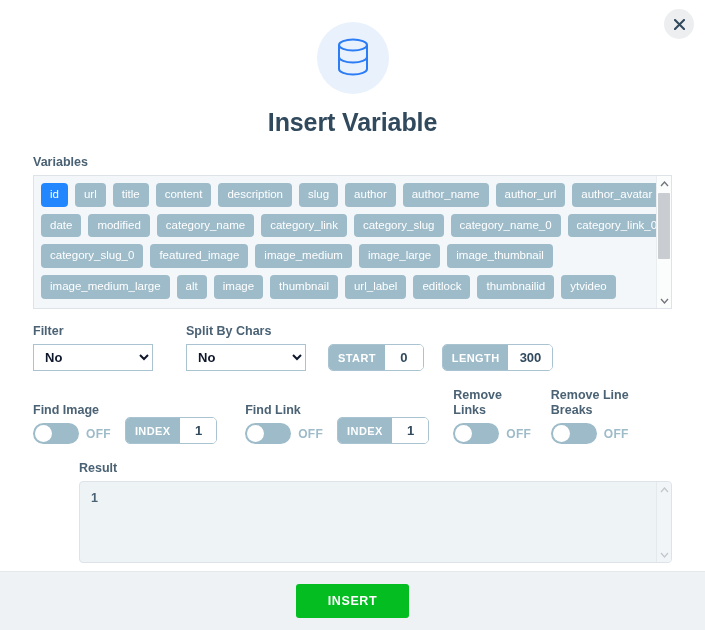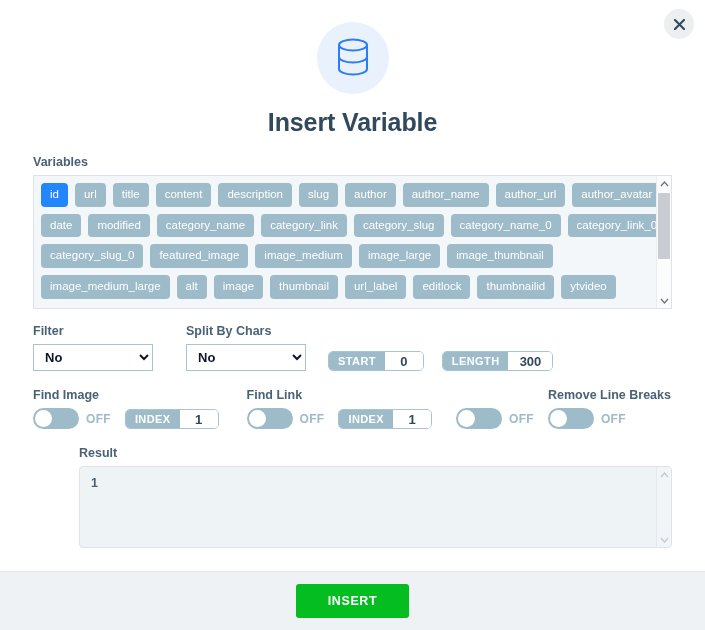--- a/index.html
+++ b/index.html
@@ -150,21 +150,21 @@
     background: #ffffff;
   }
 
   
   .pill {
     display: flex;
     align-items: stretch;
     border: 1px solid #a9c3d0;
     border-radius: 5px;
     overflow: hidden;
-    height: 20px;
+    height: 27px;
     background: #ffffff;
   }
   .pill-tag {
     background: #9dbbc9;
     color: #ffffff;
     font-size: 11px;
     font-weight: bold;
     letter-spacing: 0.4px;
     display: flex; align-items: center;
     padding: 0 9px;
@@ -386,20 +386,21 @@
           </div>
         <span class="switch-state">OFF</span>
       </div>
     </div>
     <div class="pill" style="margin-right:24px;">
       <span class="pill-tag">INDEX</span>
       <input class="pill-val" value="1" style="">
     </div>
 
     <div class="tog-group" style="margin-right:14px;">
+      <div class="field-label">Remove Links</div>
       <div class="tog-line">
         <div class="switch">
             <div class="knob"></div>
           </div>
         <span class="switch-state">OFF</span>
       </div>
     </div>
 
     <div class="tog-group">
       <div class="field-label">Remove Line Breaks</div>

